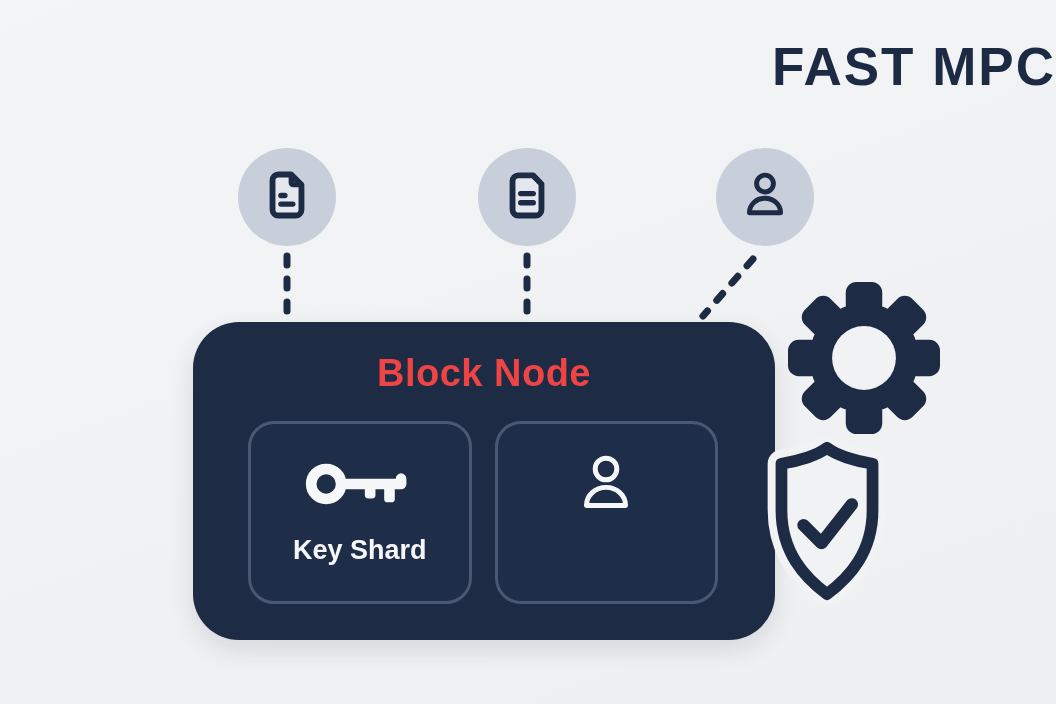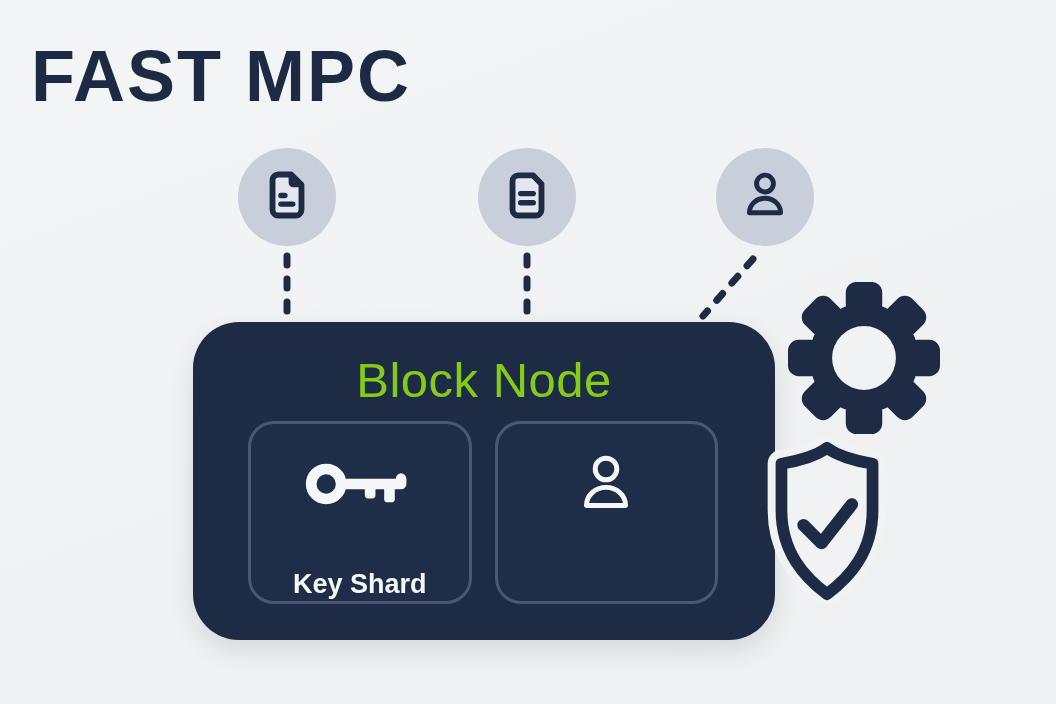--- a/index.html
+++ b/index.html
@@ -6,22 +6,22 @@
   body{
     width:1056px;height:704px;overflow:hidden;
     font-family:"Liberation Sans", sans-serif;
     background:#f1f2f3;
     position:relative;
   }
   .stage{position:absolute;inset:0;background:linear-gradient(160deg,#f4f5f6 0%,#f0f1f2 60%,#eef0f1 100%);}
 
   .title{
     position:absolute;left:0;right:0;top:40px;
-    text-align:left;
-    font-size:72px;font-weight:bold;letter-spacing:2px;
+    text-align:right;
+    font-size:53px;font-weight:bold;letter-spacing:2px;
     color:#1c2a44;line-height:1;margin-left:31px;
   }
 
   .src-circle{
     position:absolute;top:148px;width:98px;height:98px;border-radius:50%;
     background:#c8cfda;display:flex;align-items:center;justify-content:center;
   }
   .src-circle svg{width:56px;height:56px;}
   #src-1{left:238px;}
   #src-2{left:478px;}
@@ -29,32 +29,32 @@
 
   .connectors{position:absolute;left:0;top:0;width:1056px;height:704px;pointer-events:none;}
 
   .block-node{
     position:absolute;left:193px;top:322px;width:582px;height:318px;
     background:#1d2b45;border-radius:46px;
     box-shadow:0 10px 24px rgba(29,43,69,0.12);
   }
   .block-node-title{
     position:absolute;left:0;right:0;top:30px;
-    text-align:center;color:#84cc16;
-    font-size:49px;font-weight:normal;letter-spacing:0.5px;
+    text-align:center;color:#ef4444;
+    font-size:38px;font-weight:bold;letter-spacing:0.5px;
   }
   .cards{
     position:absolute;left:55px;right:57px;top:99px;bottom:36px;
     display:flex;gap:23px;
   }
   .card{
     flex:1;border:3px solid #4a5874;border-radius:26px;
     background:#1e2d48;
     display:flex;flex-direction:column;align-items:center;
-    padding-top:24px;box-sizing:border-box;justify-content:space-between;
+    padding-top:24px;box-sizing:border-box;
   }
   .card-icon{height:70px;display:flex;align-items:center;justify-content:center;}
   .card-label{
     margin-top:16px;color:#f6f7f8;font-weight:bold;
     font-size:27px;line-height:1.22;text-align:center;max-width:178px;
   }
 
   .gear{position:absolute;left:788px;top:282px;width:152px;height:152px;}
   .shield{position:absolute;left:758px;top:438px;width:138px;height:166px;z-index:3;}
 </style>

